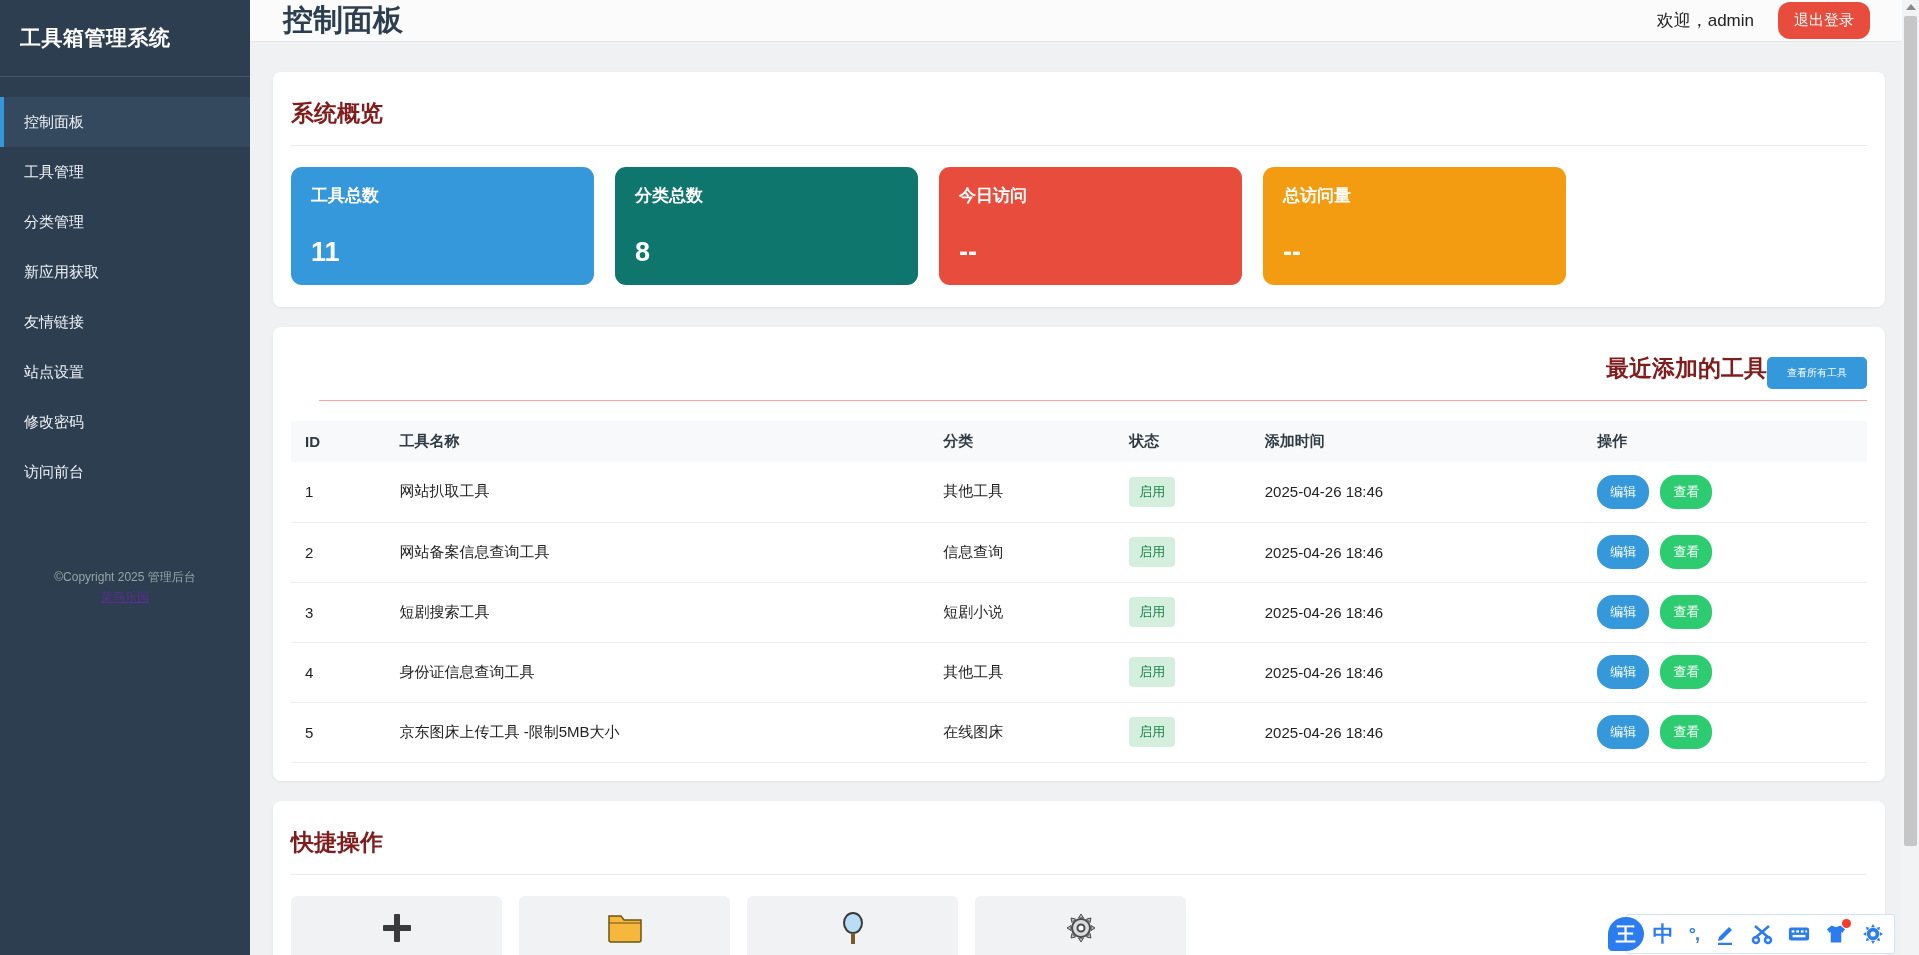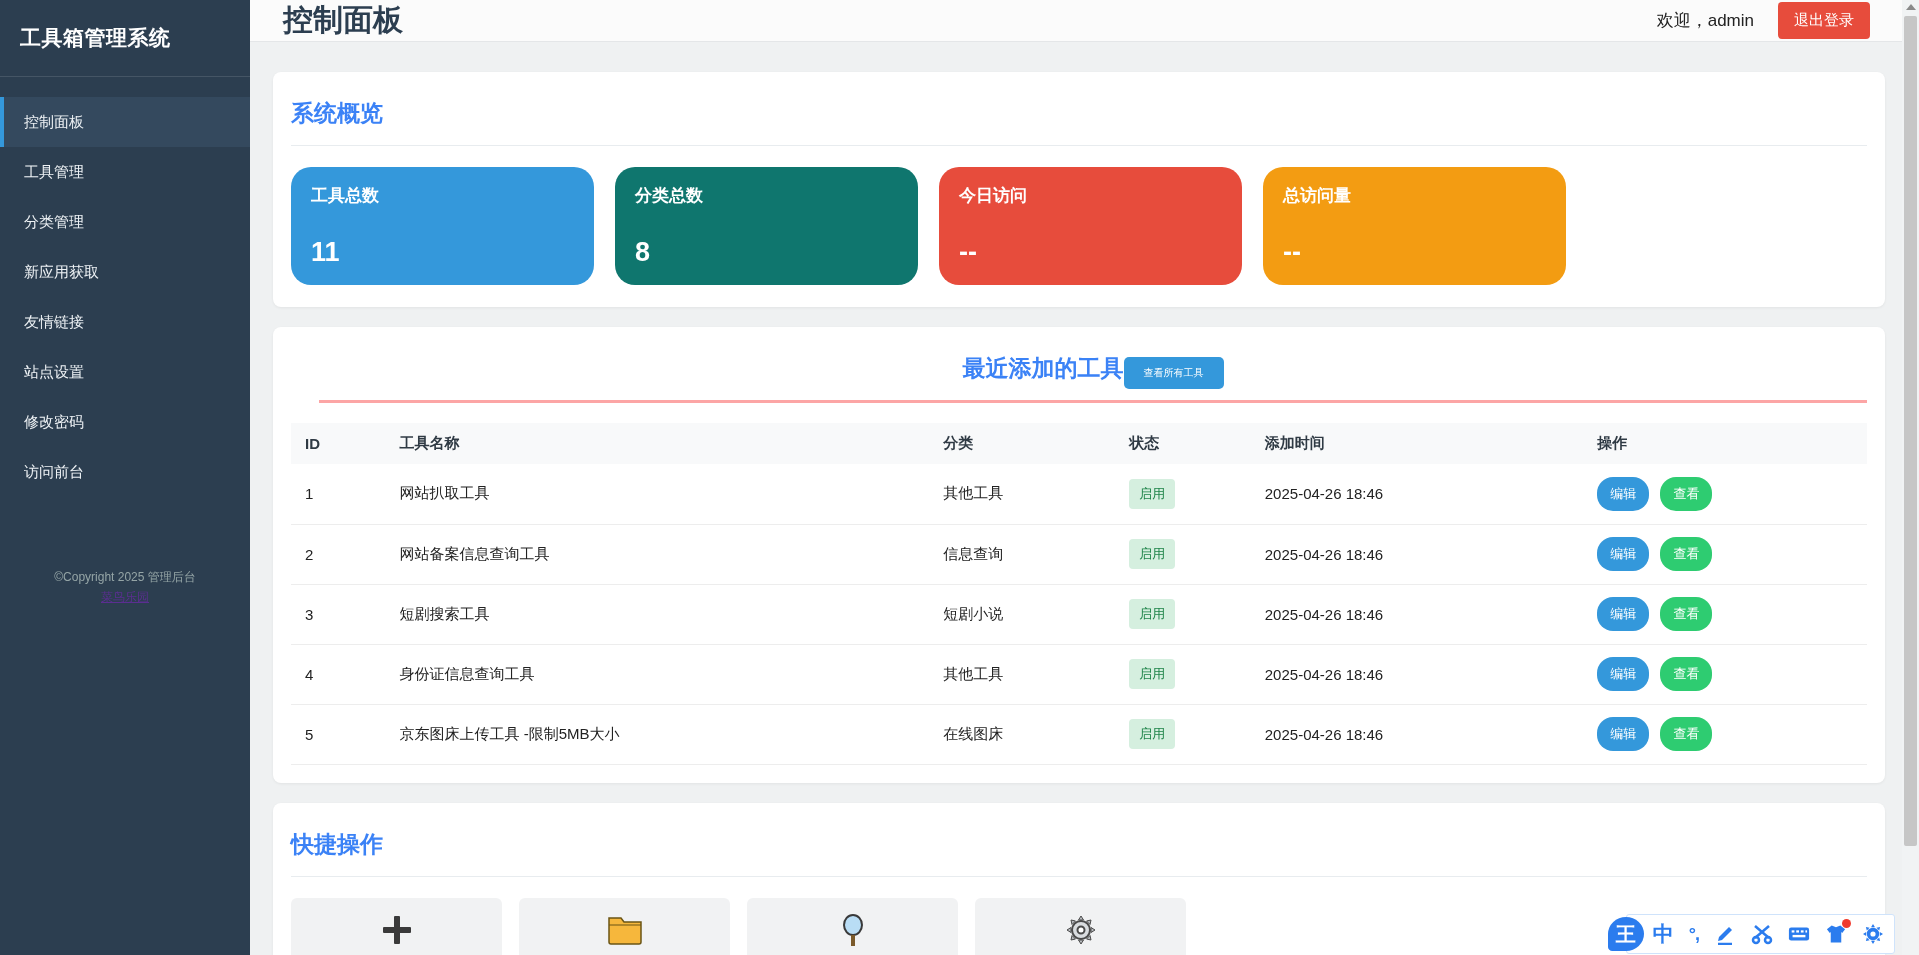--- a/index.html
+++ b/index.html
@@ -16,32 +16,32 @@
   .menu-item.active { background:#34495e; border-left:4px solid #3498db; }
   .side-footer { margin-top:58px; text-align:center; font-size:12px; color:#95a5a6; line-height:1.7; }
   .side-footer a { color:#5b2e91; text-decoration:underline; font-size:12px;text-align:center; }
 
   
   .main { flex:1; display:flex; flex-direction:column; background:#eff1f2; }
   .topbar { height:77px; background:#fbfbfb; border-bottom:1px solid #e4e6e8; display:flex; align-items:center; justify-content:space-between; padding:0 32px 0 33px; }
   .page-title { font-size:30px; font-weight:bold; color:#2c3e50; }
   .topbar-right { display:flex; align-items:center; gap:24px; }
   .welcome { font-size:17px; color:#222; }
-  .logout-btn { background:#e74c3c; color:#fff; border:none; border-radius:4px; font-size:15px; padding:9px 16px; cursor:pointer; font-family:inherit; }
+  .logout-btn { background:#e74c3c; color:#fff; border:none; border-radius:12px; font-size:15px; padding:9px 16px; cursor:pointer; font-family:inherit; }
 
   .content { padding:30px 17px 0 23px; }
   .card { background:#fff; border-radius:8px; box-shadow:0 1px 3px rgba(0,0,0,.06); padding:18px; margin-bottom:20px; }
-  .section-heading { font-size:23px; font-weight:bold; color:#3b82f6; padding:8px 0 16px 0; border-bottom:1px solid #e8ecef; }
-  .card-head-row { display:flex; align-items:center; justify-content:center; border-bottom:3px solid #fca5a5; margin-bottom:2px;margin-left:28px; }
+  .section-heading { font-size:23px; font-weight:bold; color:#7f1d1d; padding:8px 0 16px 0; border-bottom:1px solid #e8ecef; }
+  .card-head-row { display:flex; align-items:center; justify-content:flex-end; border-bottom:1px solid #fca5a5; margin-bottom:2px;margin-left:28px; }
   .card-head-row .section-heading { border-bottom:none; }
   .view-all-btn { background:#3498db; color:#fff; border:none; border-radius:5px; font-size:10px; padding:9px 20px; cursor:pointer; font-family:inherit; }
 
   
   .stat-row { display:flex; gap:21px; margin-top:21px; margin-bottom:4px; }
-  .stat-card { width:303px; height:118px; border-radius:20px; color:#fff; padding:17px 20px; display:flex; flex-direction:column; justify-content:space-between; }
+  .stat-card { width:303px; height:118px; border-radius:11px; color:#fff; padding:17px 20px; display:flex; flex-direction:column; justify-content:space-between; }
   .stat-blue { background:#3498db; } .stat-green { background:#0f766e; }
   .stat-red { background:#e74c3c; } .stat-orange { background:#f39c12; }
   .stat-label { font-size:17px; font-weight:bold; }
   .stat-value { font-size:27px; font-weight:bold; }
 
   
   table { width:100%; border-collapse:collapse; margin-top:20px; }
   col.c-id{width:6%} col.c-name{width:34.5%} col.c-cat{width:11.8%} col.c-status{width:8.6%} col.c-time{width:21.1%} col.c-act{width:18%}
   thead tr { background:#f8f9fa; }
   th { text-align:left; font-size:15px; color:#2f3a44; padding:11px 8px 11px 14px; font-weight:bold; }

